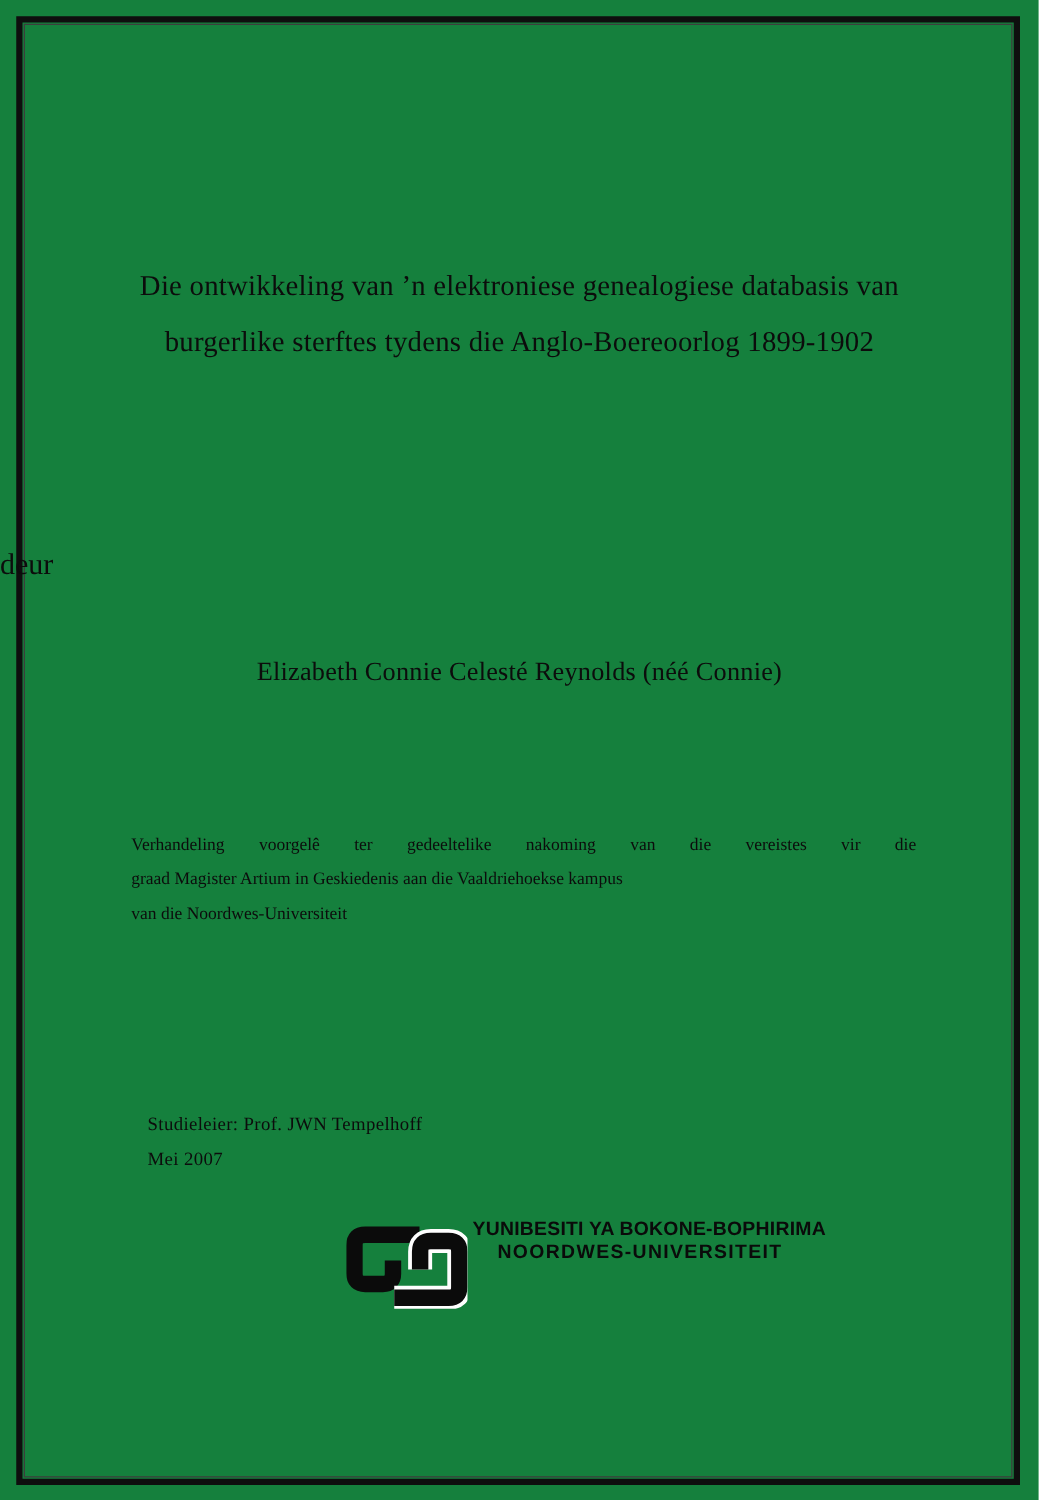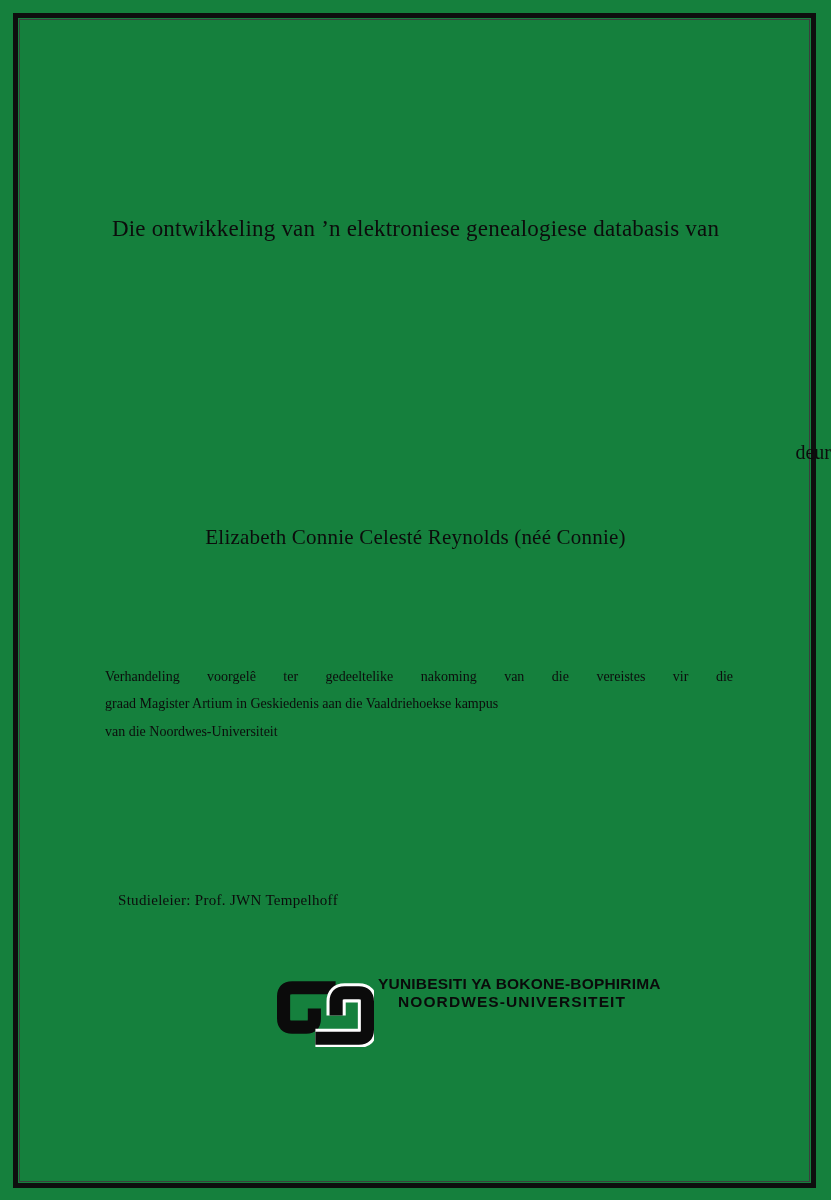--- a/index.html
+++ b/index.html
@@ -33,22 +33,22 @@
     top: 206px; left: 50px; right: 50px;
     text-align: center;
     font-size: 23px;
     line-height: 45px;
     letter-spacing: 0.2px;
   }
 
   .byline {
     position: absolute;
     top: 442px; left: 0; right: 0;
-    text-align: right;
-    font-size: 20px;
+    text-align: left;
+    font-size: 24px;
     line-height: 20px;
   }
 
   .author-line {
     position: absolute;
     top: 527px; left: 0; right: 0;
     text-align: center;
     font-size: 21px;
     line-height: 21px;
     letter-spacing: 0.2px;
@@ -104,34 +104,36 @@
 <body>
 
 <div class="page">
 
   <div class="frame-outer">
     <div class="frame-inner"></div>
   </div>
 
   <div class="title-block">
     <div>Die ontwikkeling van ’n elektroniese genealogiese databasis van</div>
+    <div>burgerlike sterftes tydens die Anglo-Boereoorlog 1899-1902</div>
   </div>
 
   <div class="byline">deur</div>
 
   <div class="author-line">Elizabeth Connie Celesté Reynolds (néé Connie)</div>
 
   <div class="declaration">
     <div class="justified">Verhandeling voorgelê ter gedeeltelike nakoming van die vereistes vir die</div>
     <div><span>graad </span><span class="em">Magister Artium</span><span> in Geskiedenis aan die Vaaldriehoekse kampus</span></div>
     <div>van die Noordwes-Universiteit</div>
   </div>
 
   <div class="supervisor-block">
     <div>Studieleier: Prof. JWN Tempelhoff</div>
+    <div>Mei 2007</div>
   </div>
 
   <div class="logo">
     <svg class="logo-mark" viewBox="0 0 96 63" xmlns="http://www.w3.org/2000/svg" aria-hidden="true">
 
       <path d="M 58 6.5 H 15 Q 6.5 6.5 6.5 15 V 37 Q 6.5 45.5 15 45.5 H 29 Q 37 45.5 37 37.5 V 27" fill="none" stroke="#0b0b0b" stroke-width="13"></path>
 
       <path d="M 38 56.5 H 81 Q 89.5 56.5 89.5 48 V 20 Q 89.5 11.5 81 11.5 H 67 Q 58.5 11.5 58.5 20 V 34" fill="none" stroke="#fefefe" stroke-width="19"></path>
       <path d="M 38 56.5 H 81 Q 89.5 56.5 89.5 48 V 20 Q 89.5 11.5 81 11.5 H 67 Q 58.5 11.5 58.5 20 V 34" fill="none" stroke="#0b0b0b" stroke-width="13"></path>
     </svg>

